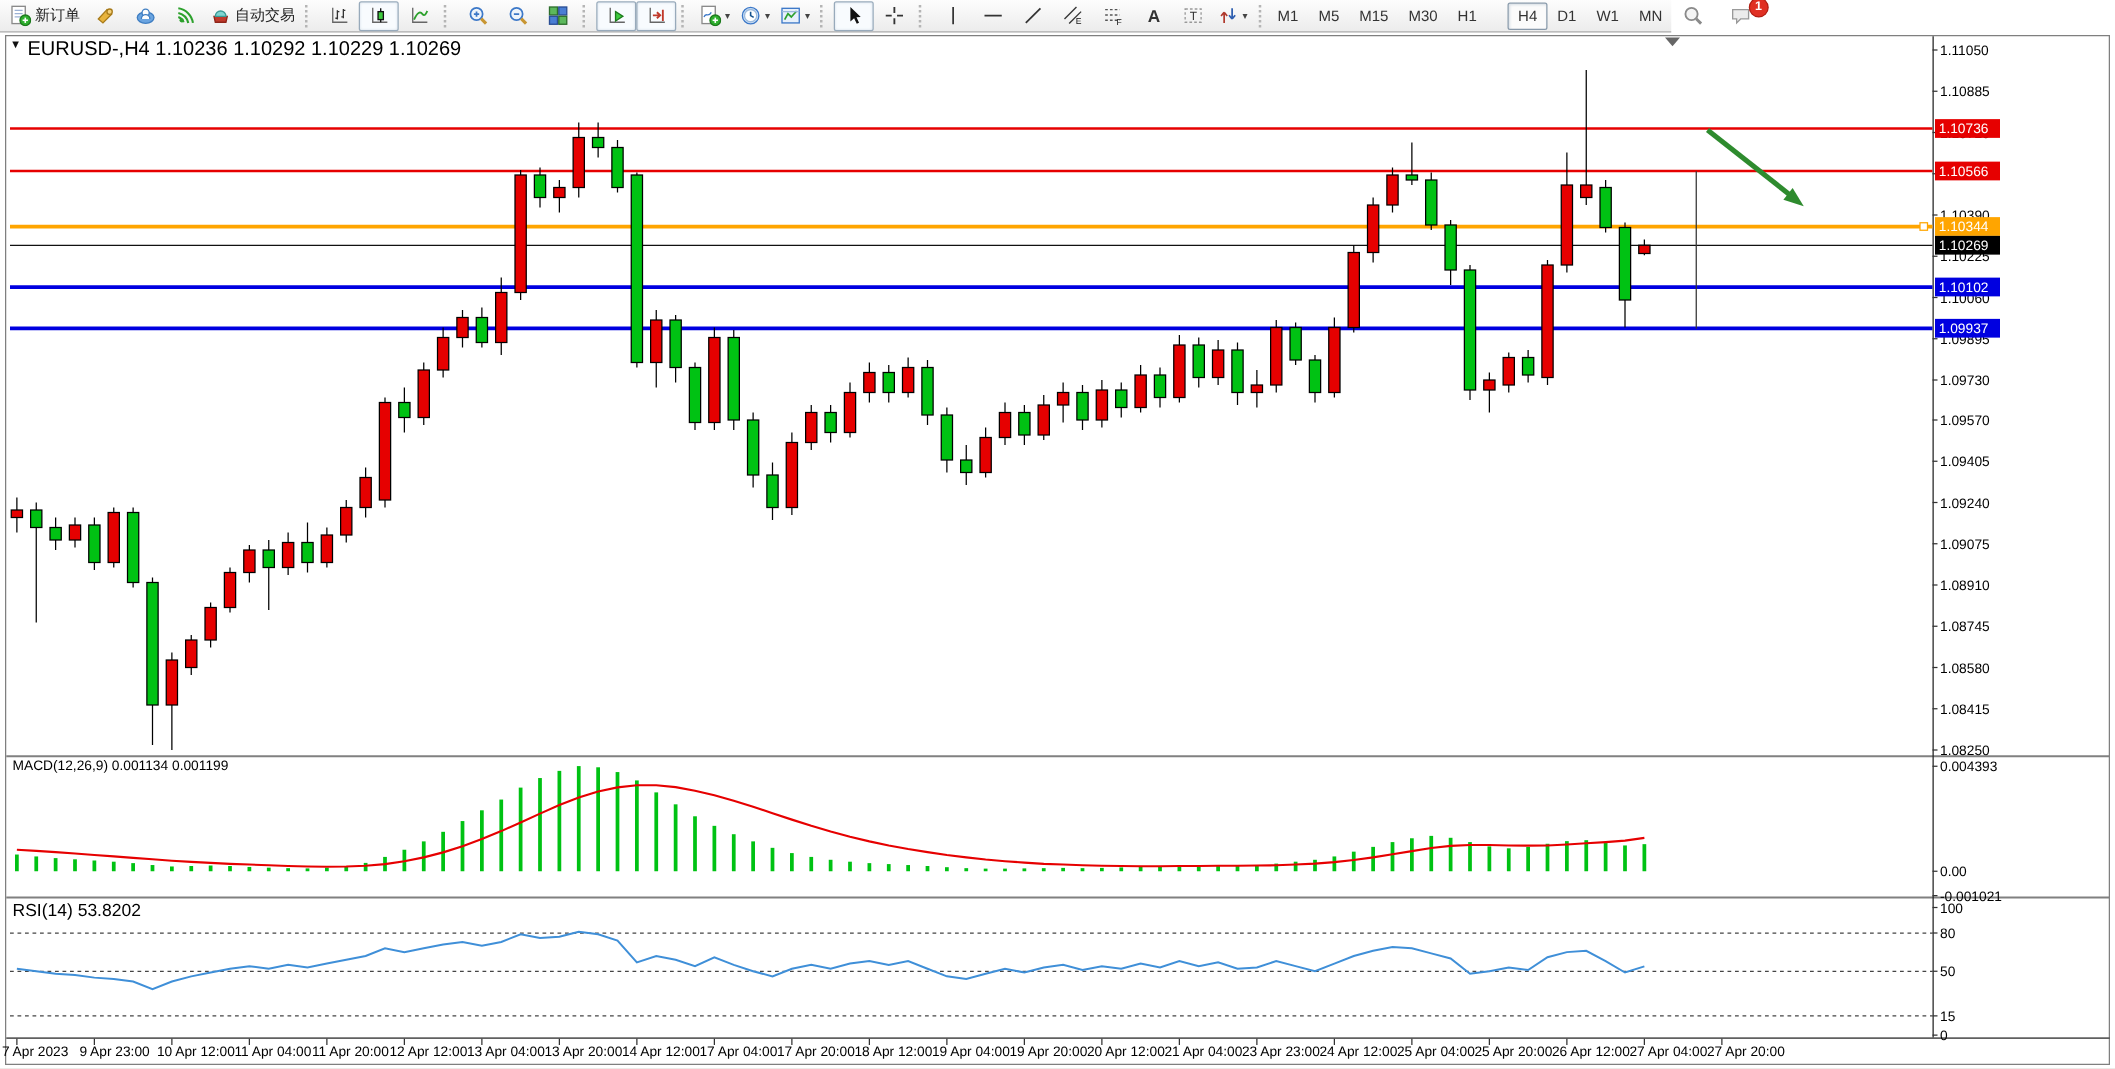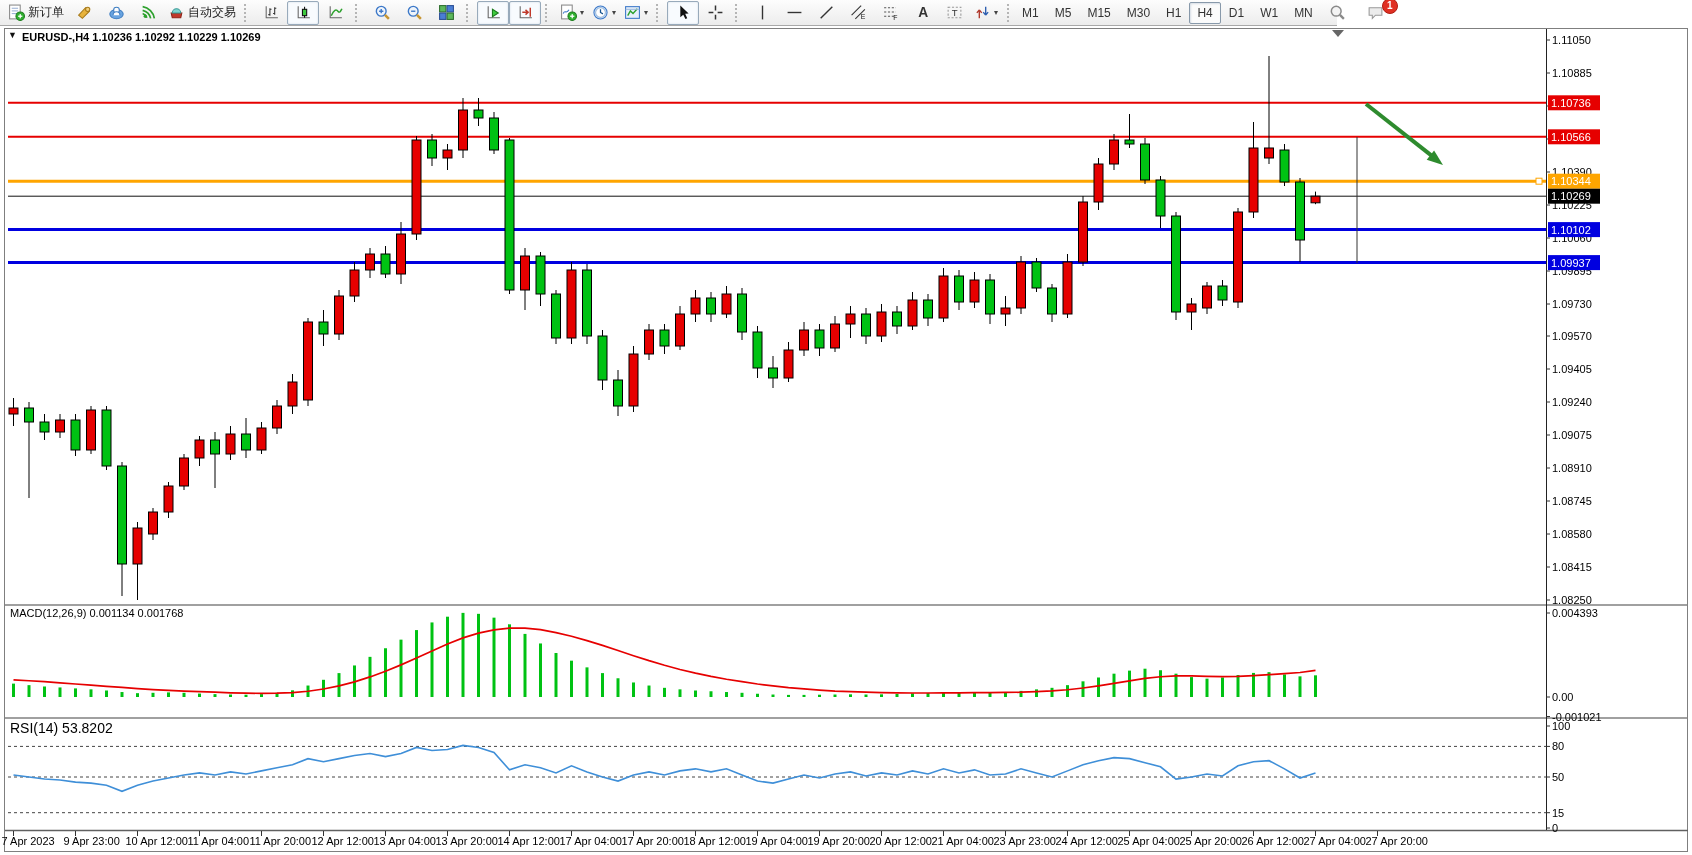--- a/index.html
+++ b/index.html
@@ -11,29 +11,29 @@
     display:flex;align-items:center;padding:0 4px;box-sizing:border-box;gap:1px;}
   .grip{width:5px;height:18px;margin:0 4px;border-left:2px dotted #b5b5b5;}
   .tb-btn{height:22px;min-width:24px;display:flex;align-items:center;justify-content:center;
     border:1px solid transparent;border-radius:2px;padding:0 3px;gap:3px;cursor:default;
     font-size:12px;color:#222;white-space:nowrap;}
   .tb-btn.active{background:#f8fbfe;border:1px solid #98aabb;box-shadow:inset 0 0 2px #cdd9e4;}
   .tb-btn .lbl{font-size:12px;}
   .caret{font-size:8px;color:#444;line-height:1;}
   .tf-btn{height:20px;padding:0 7px;font-size:12px;color:#333;border:1px solid transparent;border-radius:2px;
     display:flex;align-items:center;}
-  .tf-btn.active{background:#fbfbfb;border:1px solid #8899aa;box-shadow:inset 1px 1px 2px #d7dee5;}
+  .tf-btn.active{background:#fbfbfb;border:1px solid #8899aa;box-shadow:inset 1px 1px 2px #d7dee5;margin-left:17px;}
   .tb-right{margin-left:auto;display:flex;align-items:center;gap:6px;padding-right:6px;}
   .chat-wrap{position:relative;}
   .badge{position:absolute;top:-4px;right:-7px;background:#e03023;color:#fff;font-size:10px;font-weight:bold;
     border-radius:50%;width:14px;height:14px;display:flex;align-items:center;justify-content:center;
     border:1px solid #b01d12;}
   
   .ovl{position:absolute;z-index:2;color:#000;}
-  #chart-title{left:22px;top:31px;font-size:11px;font-weight:bold;}
+  #chart-title{left:22px;top:31px;font-size:16px;}
   #title-caret{left:8px;top:30px;font-size:9px;color:#111;}
   #macd-label{left:10px;top:607px;font-size:11px;}
   #rsi-label{left:10px;top:720px;font-size:14px;}
   svg text{font-family:"Liberation Sans",sans-serif;}
 </style>
 </head>
 <body>
 
 <div class="app">
 
@@ -453,21 +453,21 @@
         <line x1="1366" y1="104" x2="1431.25" y2="155.32999999999998" stroke="#2e8b2e" stroke-width="4"></line>
         <polygon points="1443,165 1426.7,159.8 1434.1,150.4" fill="#2e8b2e"></polygon>
       </g>
       <g>
         <polygon points="1332,30 1344,30 1338,37" fill="#666"></polygon>
       </g>
     </svg>
 
   <div class="ovl" id="title-caret">▼</div>
   <div class="ovl" id="chart-title">EURUSD-,H4  1.10236 1.10292 1.10229 1.10269</div>
-  <div class="ovl" id="macd-label">MACD(12,26,9) 0.001134 0.001768</div>
+  <div class="ovl" id="macd-label">MACD(12,26,9) 0.001134 0.001199</div>
   <div class="ovl" id="rsi-label">RSI(14) 53.8202</div>
 
   <div class="toolbar">
     <span id="tb-groups" style="display:flex;align-items:center;">
         <span class="tb-btn">
           <span style="display: inline-flex;">
             <svg width="17" height="17" viewBox="0 0 16 16">
               <rect x="1.5" y="1" width="10" height="13" fill="#fff" stroke="#8a8a8a"></rect>
               <line x1="3.5" y1="4" x2="9.5" y2="4" stroke="#9bb1d4"></line>
               <line x1="3.5" y1="6.5" x2="9.5" y2="6.5" stroke="#9bb1d4"></line>

